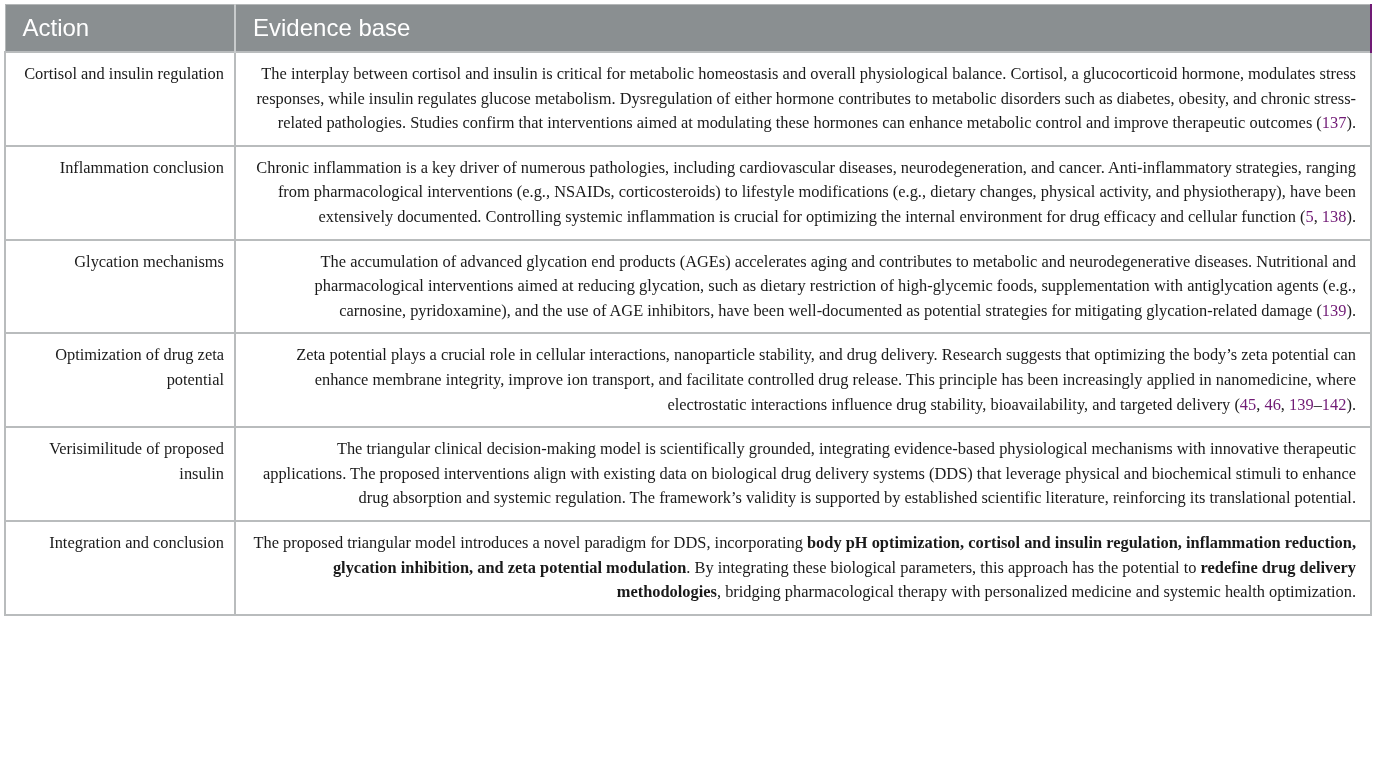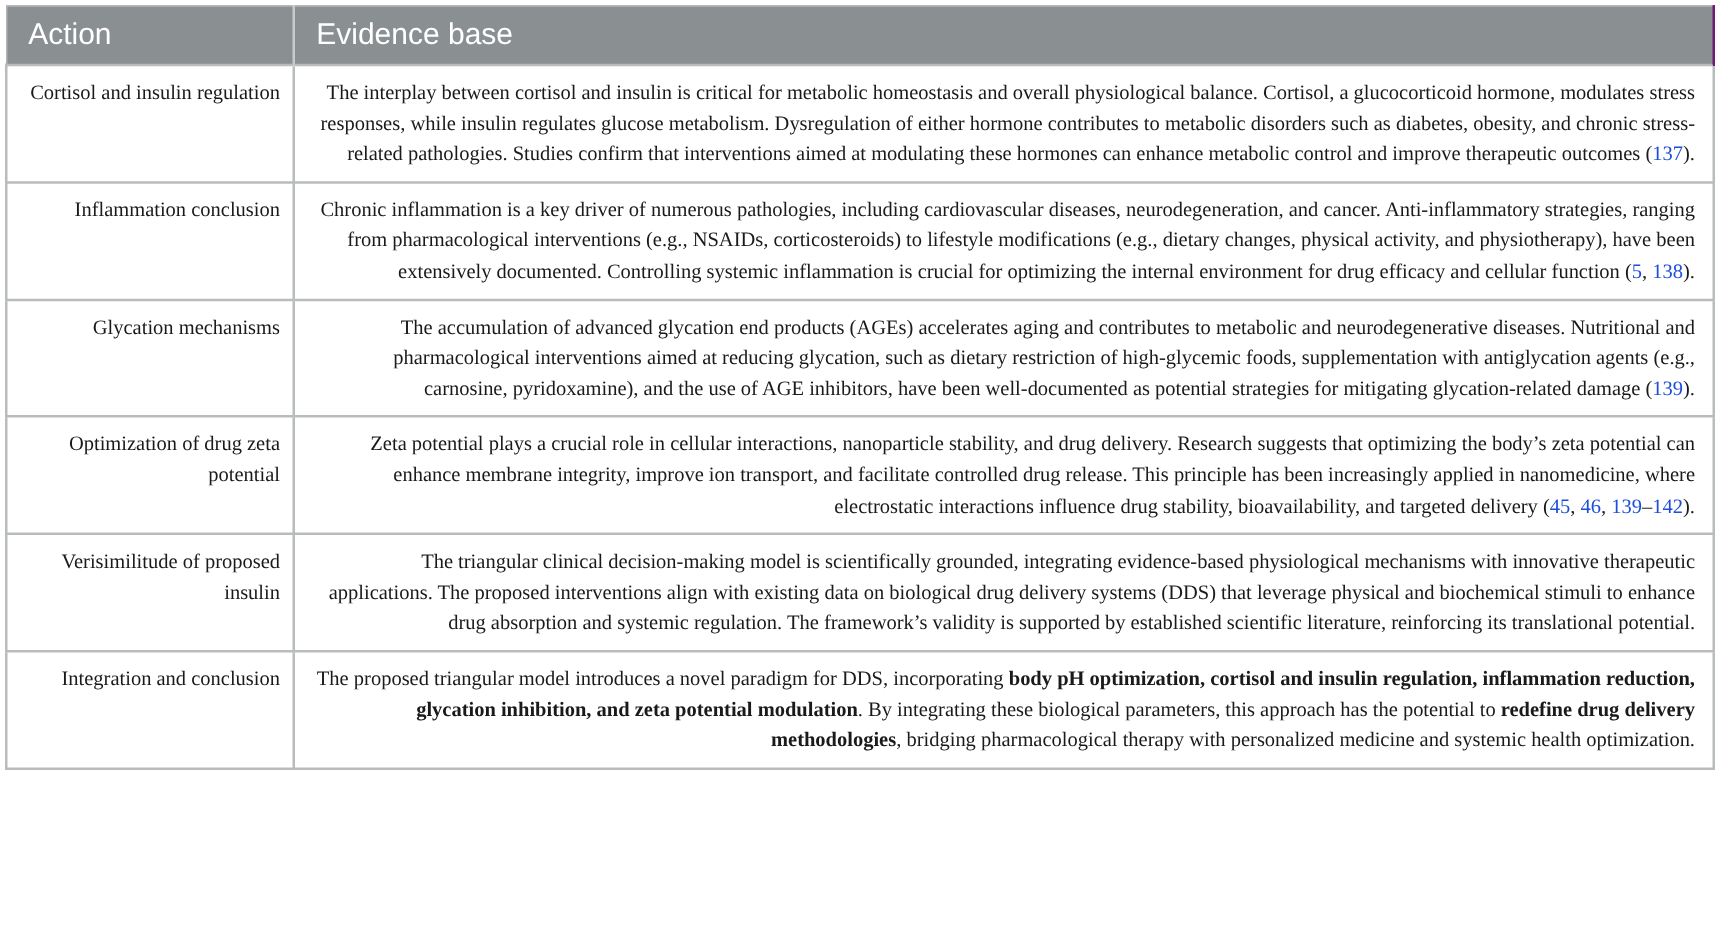--- a/index.html
+++ b/index.html
@@ -10,21 +10,21 @@
     col.c1 { width: 230px; }
     col.c2 { width: 1136px; }
     thead th { background: #8a8f91; color: #ffffff; text-align: left;
       font-family: "Liberation Sans", "DejaVu Sans", sans-serif; font-weight: normal;
       font-size: 24px; height: 46px; padding: 0 0 0 17px; border: 1px solid #b4b7b8;
       border-right: 2px solid #c8cbcc; }
     thead th:last-child { border-right: 2px solid #701a75; }
     tbody td { vertical-align: top; font-size: 16.4px; line-height: 24.6px;
       border: 2px solid #b9bcbd; padding: 9px 10px 9px 16px; text-align: right; }
     tbody td.desc { padding: 9px 14px 9px 16px; }
-    .ref { color: #1d4ed8; }
+    .ref { color: #701a75; }
     b { font-weight: bold; }
   </style>
 </head>
 <body>
 
 <div class="tbl-wrap">
   <table>
     <colgroup>
         <col class="c1">
         <col class="c2">

